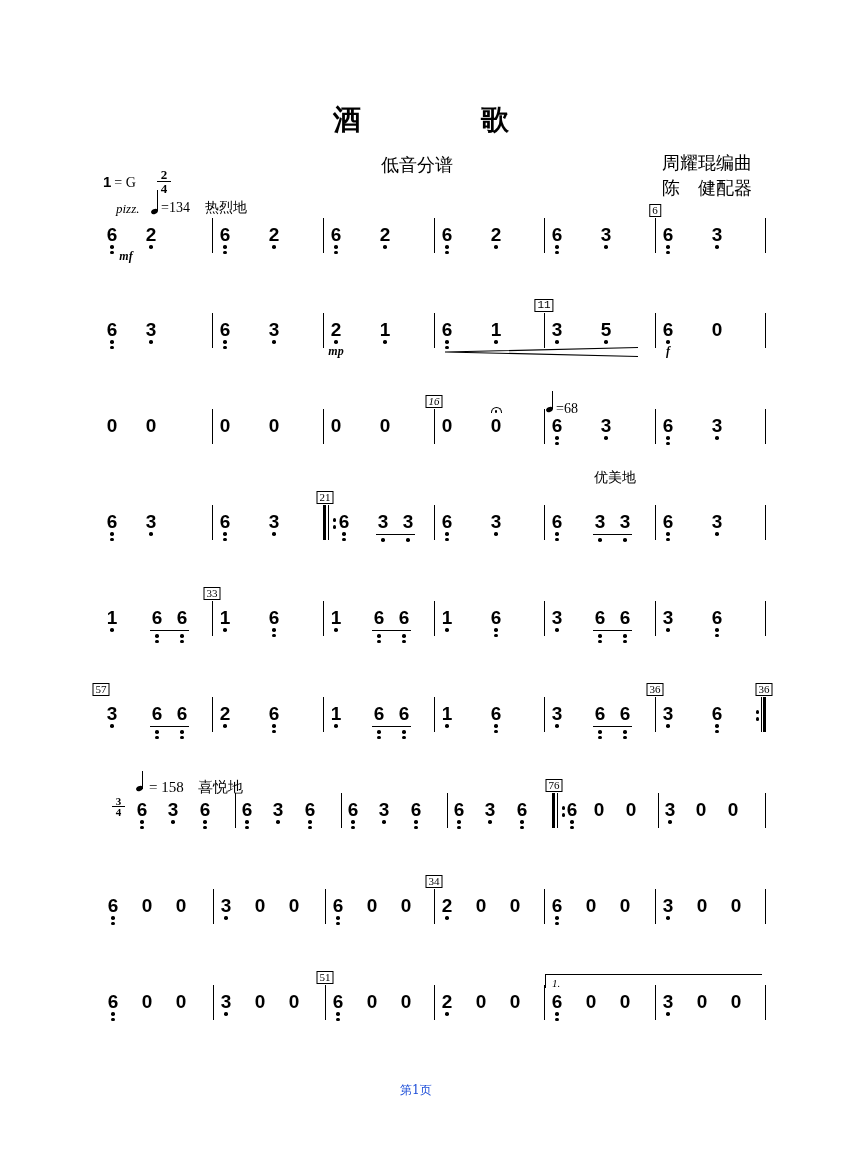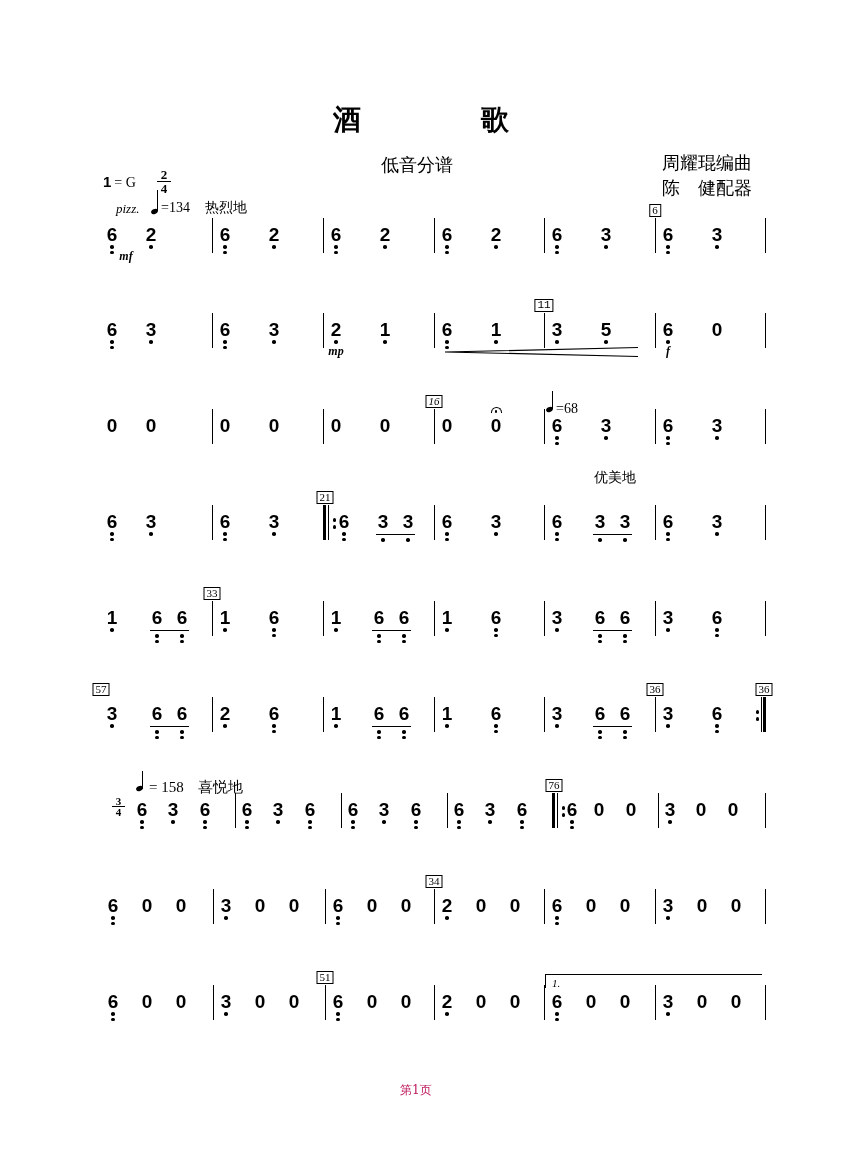--- a/index.html
+++ b/index.html
@@ -27,21 +27,21 @@
   .thickbar{position:absolute;width:3px;background:#000;}
   .beamline{position:absolute;height:1.3px;background:#000;}
   .mbox{position:absolute;font:11px "Liberation Serif",serif;line-height:11px;border:1px solid #000;padding:0 2px;
     transform:translateX(-50%);background:#fff;}
   .dyn{position:absolute;width:20px;text-align:center;font:italic bold 12px "Liberation Serif",serif;line-height:14px;}
   .fermata{position:absolute;width:9px;height:5px;border:1.3px solid #000;border-bottom:none;border-radius:6px 6px 0 0;}
   .fermata::after{content:"";position:absolute;left:3px;top:2px;width:2.5px;height:2.5px;border-radius:50%;background:#000;}
   .volta-v{position:absolute;width:1px;background:#000;}
   .volta-h{position:absolute;height:1px;background:#000;}
   .volta-label{position:absolute;font:italic 11px "Liberation Serif",serif;line-height:12px;}
-  .footer{position:absolute;font-size:12px;line-height:14px;color:#be185d;font-family:"DejaVu Serif",serif;}
+  .footer{position:absolute;font-size:12px;line-height:14px;color:#1d4ed8;font-family:"DejaVu Serif",serif;}
   svg.overlay{position:absolute;left:0;top:0;pointer-events:none;}
 </style>
 </head>
 <body>
 
 <div id="score">
 
   <div class="title-char" style="left:333px;top:104px;">酒</div>
   <div class="title-char" style="left:481px;top:104px;">歌</div>
   <div class="subtitle" style="left:381px;top:154px;">低音分谱</div>

